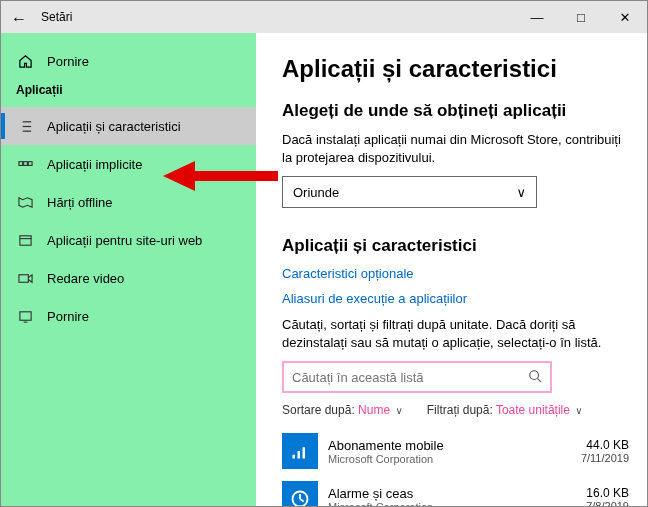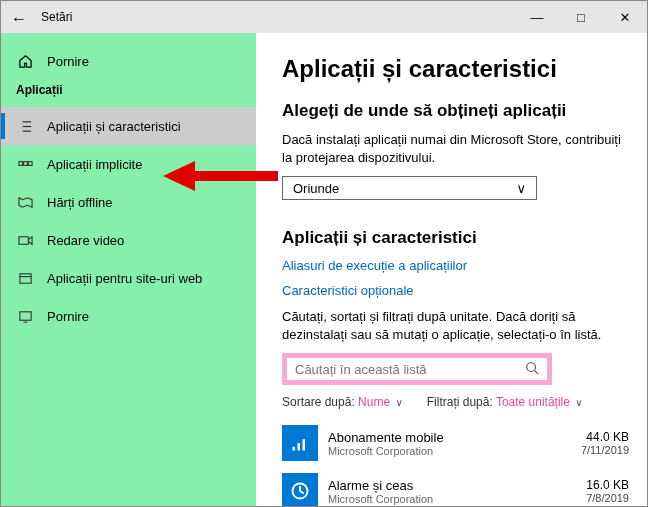--- a/index.html
+++ b/index.html
@@ -19,23 +19,23 @@
   .section-h { font-size: 12px; font-weight: 600; padding: 4px 16px 10px 15px; }
   .nav-item { display: flex; align-items: center; height: 38px; padding-left: 16px; gap: 14px; font-size: 13px; position: relative; }
   .nav-item .icon { width: 16px; display:flex; align-items:center; justify-content:center; color:#333; }
   .nav-item.active { background: #ccc; }
   .nav-item.active::before { content: ""; position: absolute; left: 0; top: 6px; bottom: 6px; width: 4px; background: #0078d4; }
 
   .content { flex: 1; padding: 22px 18px 0 26px; overflow: hidden; position: relative; }
   .h1 { font-size: 24px; font-weight: 600; margin-bottom: 18px; }
   .h2 { font-size: 17px; font-weight: 600; margin-bottom: 10px; }
   .desc { font-size: 13px; margin-bottom: 10px; line-height: 1.35; }
-  .dropdown { width: 255px; height: 24px; border: 1px solid #666; display: flex; align-items: center; padding: 0 10px; justify-content: space-between; font-size: 13px; margin-bottom: 28px; }
+  .dropdown { width: 255px; height: 32px; border: 1px solid #666; display: flex; align-items: center; padding: 0 10px; justify-content: space-between; font-size: 13px; margin-bottom: 28px; }
   .link { color: #0067c0; font-size: 13px; margin-bottom: 10px; display: block; }
-  .search2 { width: 270px; height: 32px; border: 5px solid #f9a8d4; display: flex; align-items: center; justify-content: space-between; padding: 0 8px; margin-bottom: 10px; }
+  .search2 { width: 270px; height: 32px; border: 2px solid #f9a8d4; display: flex; align-items: center; justify-content: space-between; padding: 0 8px; margin-bottom: 10px; }
   .search2 input { border: none; outline: none; font-size: 13px; color: #555; background: transparent; width: 85%; }
   .filters { font-size: 12px; color: #333; margin-bottom: 10px; display: flex; gap: 24px; }
   .filters span.val { color: #ec4899; }
   .chev { font-size: 10px; color: #555; margin-left: 2px; }
 
   .app-row { display: flex; align-items: center; padding: 6px 0; }
   .app-icon { width: 36px; height: 36px; background: #0078d4; display:flex; align-items:center; justify-content:center; color:#fff; margin-right: 10px; }
   .app-info { flex: 1; }
   .app-name { font-size: 13px; }
   .app-pub { font-size: 11px; color: #666; }
@@ -97,34 +97,34 @@
       <span class="icon">
         <svg width="15" height="15" viewBox="0 0 16 16" stroke="currentColor" stroke-width="1.2" fill="none">
             <path d="M1 3 L5 5 L10 3 L15 5 L15 13 L10 11 L5 13 L1 11 Z"></path>
           </svg>
       </span>
       <span>Hărți offline</span>
     </div>
     <div class="nav-item">
       <span class="icon">
         <svg width="15" height="15" viewBox="0 0 16 16" stroke="currentColor" stroke-width="1.2" fill="none">
+            <rect x="2" y="3" width="12" height="10"></rect>
+            <line x1="2" y1="6" x2="14" y2="6"></line>
+          </svg>
+      </span>
+      <span>Aplicații pentru site-uri web</span>
+    </div>
+    <div class="nav-item">
+      <span class="icon">
+        <svg width="15" height="15" viewBox="0 0 16 16" stroke="currentColor" stroke-width="1.2" fill="none">
             <rect x="1" y="4" width="10" height="8"></rect>
             <path d="M11 7 L15 4 L15 12 L11 9"></path>
           </svg>
       </span>
       <span>Redare video</span>
-    </div>
-    <div class="nav-item">
-      <span class="icon">
-        <svg width="15" height="15" viewBox="0 0 16 16" stroke="currentColor" stroke-width="1.2" fill="none">
-            <rect x="2" y="3" width="12" height="10"></rect>
-            <line x1="2" y1="6" x2="14" y2="6"></line>
-          </svg>
-      </span>
-      <span>Aplicații pentru site-uri web</span>
     </div>
     <div class="nav-item">
       <span class="icon">
         <svg width="15" height="15" viewBox="0 0 16 16" stroke="currentColor" stroke-width="1.2" fill="none">
             <rect x="2" y="3" width="12" height="9"></rect>
             <line x1="6" y1="14" x2="10" y2="14"></line>
           </svg>
       </span>
       <span>Pornire</span>
     </div>
@@ -133,22 +133,22 @@
   <div class="content">
     <div class="h1">Aplicații și caracteristici</div>
     <div class="h2">Alegeți de unde să obțineți aplicații</div>
     <div class="desc">Dacă instalați aplicații numai din Microsoft Store, contribuiți la protejarea dispozitivului.</div>
     <div class="dropdown">
       <span>Oriunde</span>
       <span>∨</span>
     </div>
 
     <div class="h2">Aplicații și caracteristici</div>
+    <a class="link">Caracteristici opționale</a>
     <a class="link">Aliasuri de execuție a aplicațiilor</a>
-    <a class="link">Caracteristici opționale</a>
     <div class="desc" style="margin-top:0;">Căutați, sortați și filtrați după unitate. Dacă doriți să dezinstalați sau să mutați o aplicație, selectați-o în listă.</div>
 
     <div class="search2">
       <input placeholder="Căutați în această listă" style="">
       <span>
         <svg width="14" height="14" viewBox="0 0 16 16">
             <circle cx="7" cy="7" r="5" fill="none" stroke="#555" stroke-width="1.3"></circle>
             <line x1="11" y1="11" x2="15" y2="15" stroke="#555" stroke-width="1.3"></line>
           </svg>
       </span>

